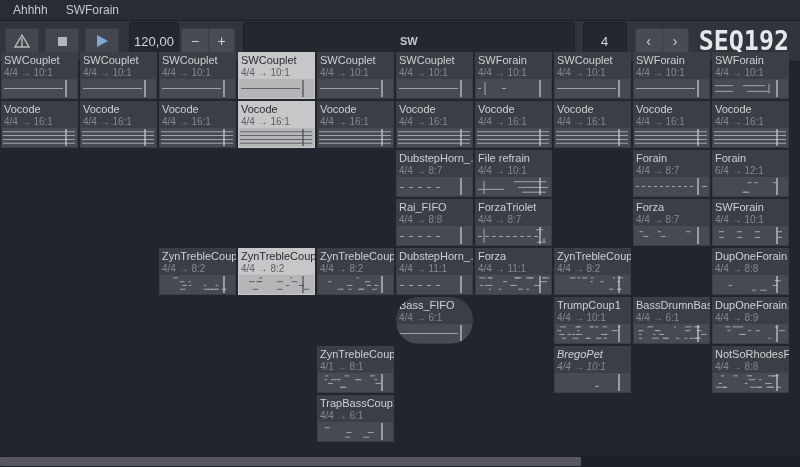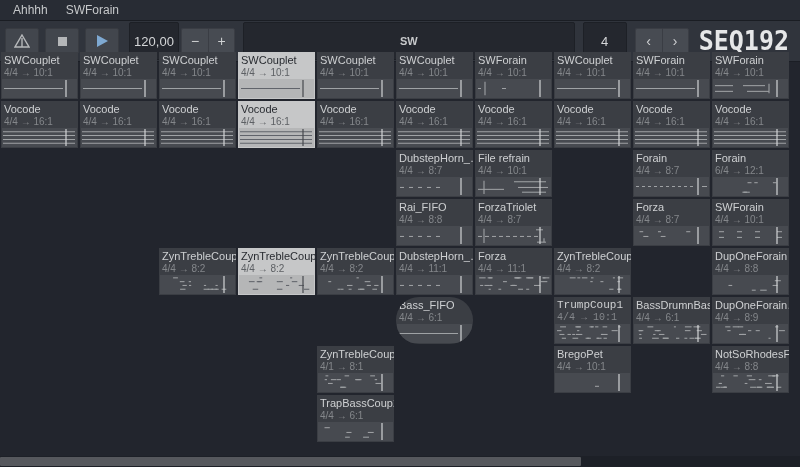--- a/index.html
+++ b/index.html
@@ -572,21 +572,21 @@
       </svg>
     </div>
     <div class="cell" style="grid-area: 6 / 6; border-radius: 23px;">
       <div class="t">Bass_FIFO</div>
       <div class="s">4/4 → 6:1</div>
       <svg class="pat" viewBox="0 0 75 20" preserveAspectRatio="none">
         <line x1="2.0" y1="10" x2="61.0" y2="10" stroke="#9fa2a5" stroke-width="1.1"></line>
         <line x1="64" y1="1" x2="64" y2="19" stroke="#d2d4d6" stroke-width="1.2"></line>
       </svg>
     </div>
-    <div class="cell" style="grid-area: 6 / 8; font-family: Liberation Mono, monospace;">
+    <div class="cell" style="grid-area: 6 / 8;">
       <div class="t">TrumpCoup1</div>
       <div class="s">4/4 → 10:1</div>
       <svg class="pat" viewBox="0 0 75 20" preserveAspectRatio="none">
         <line x1="30.6" y1="15" x2="35.9" y2="15" stroke="#9fa2a5" stroke-width="1.1"></line>
         <line x1="12.5" y1="11" x2="15.9" y2="11" stroke="#9fa2a5" stroke-width="1.1"></line>
         <line x1="42.2" y1="15" x2="46.6" y2="15" stroke="#9fa2a5" stroke-width="1.1"></line>
         <line x1="17.5" y1="15" x2="23.2" y2="15" stroke="#9fa2a5" stroke-width="1.1"></line>
         <line x1="21.3" y1="3" x2="25.8" y2="3" stroke="#9fa2a5" stroke-width="1.1"></line>
         <line x1="46.3" y1="11" x2="48.3" y2="11" stroke="#9fa2a5" stroke-width="1.1"></line>
         <line x1="32.1" y1="15" x2="34.3" y2="15" stroke="#9fa2a5" stroke-width="1.1"></line>
@@ -674,21 +674,21 @@
         <line x1="57.5" y1="11" x2="63.1" y2="11" stroke="#9fa2a5" stroke-width="1.1"></line>
         <line x1="26.6" y1="3" x2="31.1" y2="3" stroke="#9fa2a5" stroke-width="1.1"></line>
         <line x1="37.1" y1="7" x2="42.4" y2="7" stroke="#9fa2a5" stroke-width="1.1"></line>
         <line x1="12.9" y1="7" x2="18.6" y2="7" stroke="#9fa2a5" stroke-width="1.1"></line>
         <line x1="52.2" y1="3" x2="57.0" y2="3" stroke="#9fa2a5" stroke-width="1.1"></line>
         <line x1="38.2" y1="7" x2="43.5" y2="7" stroke="#9fa2a5" stroke-width="1.1"></line>
         <line x1="10.0" y1="11" x2="14.7" y2="11" stroke="#9fa2a5" stroke-width="1.1"></line>
         <line x1="64" y1="1" x2="64" y2="19" stroke="#d2d4d6" stroke-width="1.2"></line>
       </svg>
     </div>
-    <div class="cell" style="grid-area: 7 / 8;">
+    <div class="cell" style="grid-area: 7 / 8; font-style: italic;">
       <div class="t">BregoPet</div>
       <div class="s">4/4 → 10:1</div>
       <svg class="pat" viewBox="0 0 75 20" preserveAspectRatio="none">
         <line x1="40.0" y1="14" x2="44.0" y2="14" stroke="#9fa2a5" stroke-width="1.1"></line>
         <line x1="64" y1="1" x2="64" y2="19" stroke="#d2d4d6" stroke-width="1.2"></line>
       </svg>
     </div>
     <div class="cell" style="grid-area: 7 / 10;">
       <div class="t">NotSoRhodesF…</div>
       <div class="s">4/4 → 8:8</div>

